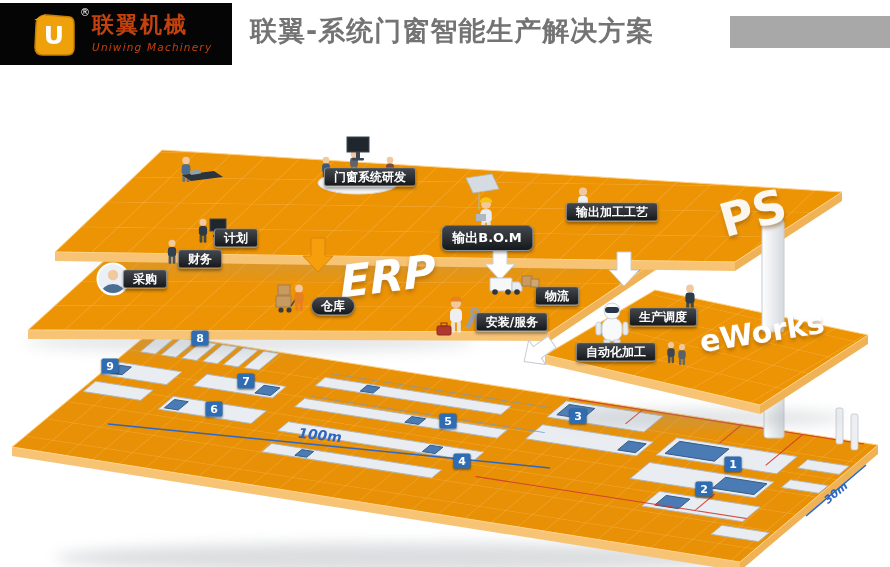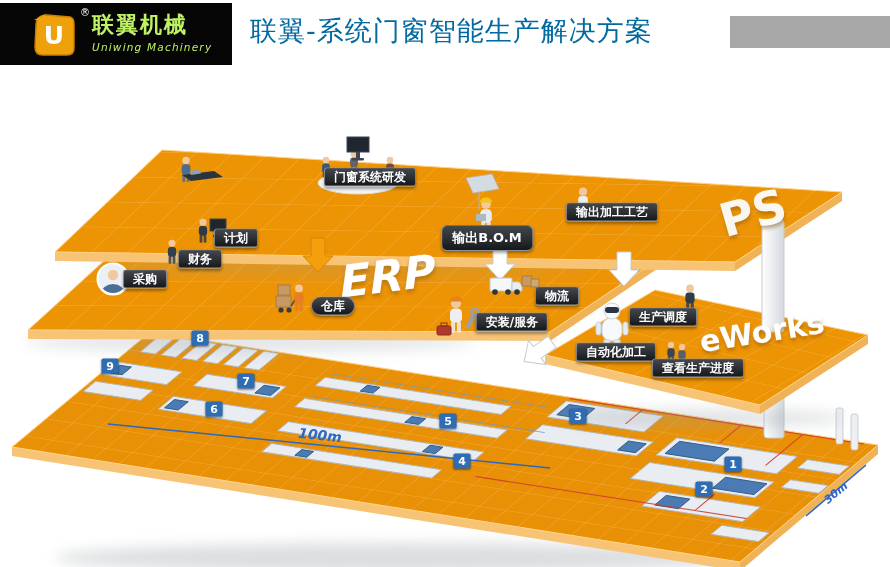--- a/index.html
+++ b/index.html
@@ -3,25 +3,25 @@
 <meta charset="utf-8">
 <style>
   html,body{margin:0;padding:0;background:#e9e9e9;}
   .page{position:relative;width:890px;height:567px;background:#ffffff;overflow:hidden;
         font-family:"DejaVu Sans","Liberation Sans",sans-serif;}
   
   .header{position:absolute;left:0;top:0;width:890px;height:80px;background:#ffffff;}
   .logo-block{position:absolute;left:0;top:3px;width:232px;height:62px;background:#050505;
               display:flex;align-items:center;}
   .logo-mark{position:absolute;left:30px;top:7px;}
-  .brand{position:absolute;left:92px;top:9px;color:#bef264;}
+  .brand{position:absolute;left:92px;top:9px;color:#c2410c;}
   .brand-cn{font-size:22px;font-weight:800;letter-spacing:2px;line-height:26px;}
   .brand-en{font-size:10.5px;letter-spacing:1.2px;margin-top:3px;font-style:italic;}
   .reg{position:absolute;left:80px;top:4px;color:#fff;font-size:10px;}
-  .title{position:absolute;left:250px;top:13px;font-size:27px;font-weight:400;color:#0369a1;
+  .title{position:absolute;left:250px;top:13px;font-size:27px;font-weight:700;color:#737373;
          letter-spacing:1px;white-space:nowrap;}
   .gray-bar{position:absolute;left:730px;top:16px;width:160px;height:32px;background:#A8A8A8;}
   
   .stage{position:absolute;left:0;top:80px;width:890px;height:487px;}
   .stage svg{position:absolute;left:0;top:0;}
   .overlay{position:absolute;transform:translate(-50%,-50%);white-space:nowrap;}
   .chip{background:linear-gradient(#43484e,#16181b);color:#fff;font-size:12px;font-weight:bold;
         padding:0 9px;border-radius:3px;border:1px solid rgba(255,255,255,.4);
         box-shadow:0 2px 3px rgba(0,0,0,.35);}
   .chip-big{font-size:13px;padding:3px 10px;border-radius:6px;}
@@ -285,21 +285,20 @@
     <div class="overlay chip chip-big" style="left:487px;top:158px;">输出B.O.M</div>
     <div class="overlay chip" style="left:612px;top:132px;">输出加工工艺</div>
     <div class="overlay chip" style="left:236px;top:158px;">计划</div>
     <div class="overlay chip" style="left:200px;top:179px;">财务</div>
     <div class="overlay chip" style="left:145px;top:199px;">采购</div>
     <div class="overlay chip" style="left:333px;top:226px;border-radius:11px;">仓库</div>
     <div class="overlay chip" style="left:557px;top:216px;">物流</div>
     <div class="overlay chip" style="left:512px;top:242px;">安装/服务</div>
     <div class="overlay chip" style="left:663px;top:237px;">生产调度</div>
     <div class="overlay chip" style="left:616px;top:272px;">自动化加工</div>
-    <div class="overlay chip" style="left:698px;top:288px;">查看生产进度</div>
 
     <div class="overlay marker" style="left:733px;top:384px;">1</div>
     <div class="overlay marker" style="left:704px;top:409px;">2</div>
     <div class="overlay marker" style="left:578px;top:336px;">3</div>
     <div class="overlay marker" style="left:462px;top:381px;">4</div>
     <div class="overlay marker" style="left:448px;top:341px;">5</div>
     <div class="overlay marker" style="left:214px;top:329px;">6</div>
     <div class="overlay marker" style="left:246px;top:301px;">7</div>
     <div class="overlay marker" style="left:200px;top:258px;">8</div>
     <div class="overlay marker" style="left:110px;top:286px;">9</div>

